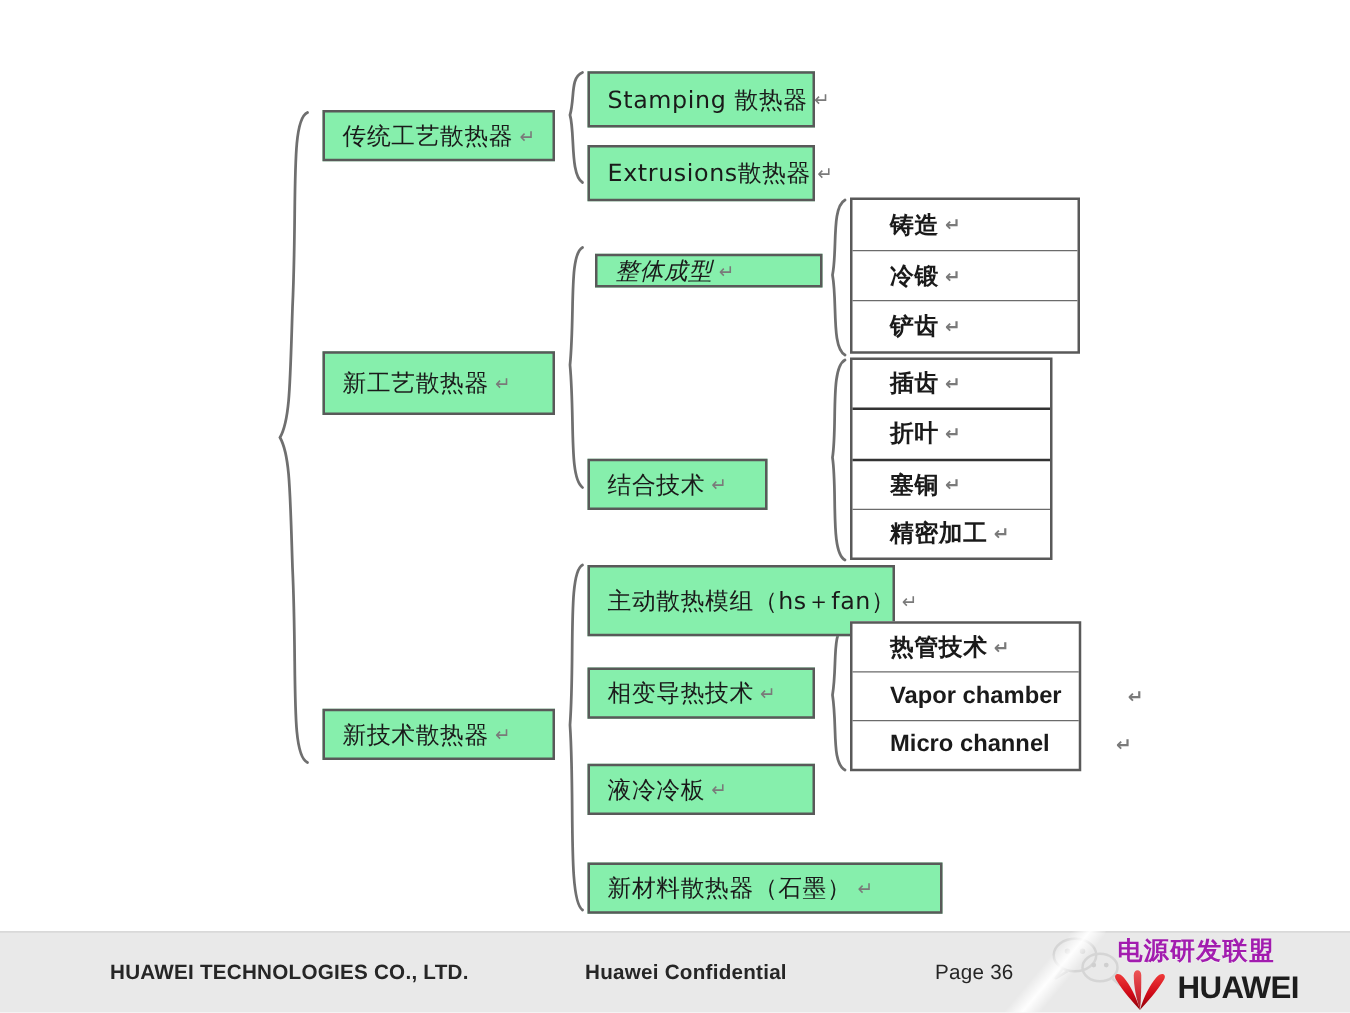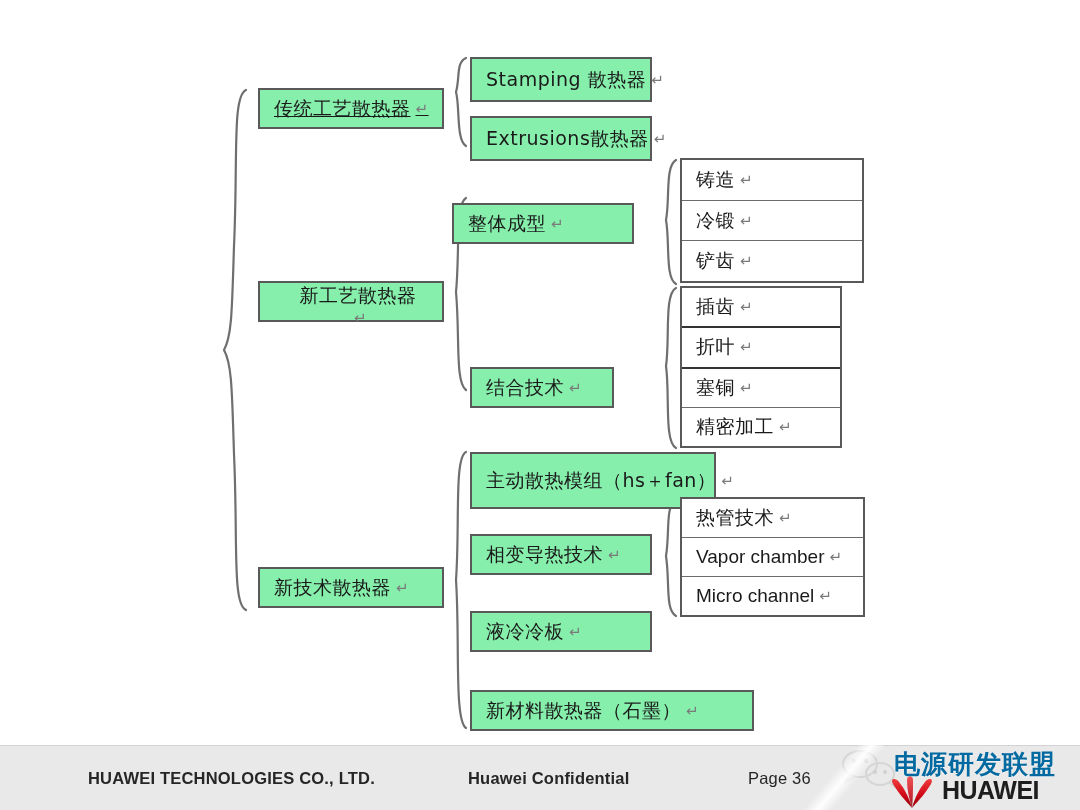--- a/index.html
+++ b/index.html
@@ -39,29 +39,30 @@
     border:2px solid #595959;
     background:#ffffff;
     display:flex;
     flex-direction:column;
   }
   .group > .row{
     box-sizing:border-box;
     flex:1 1 0;
     display:flex;
     align-items:center;
-    padding-left:14px;
+    padding-left:30px;
     font-size:19px;
     color:#1a1a1a;
     letter-spacing:0.5px;
     white-space:nowrap;
     border-bottom:1.5px solid #6b6b6b;
     font-family:"DejaVu Sans","Liberation Sans",sans-serif;
-  }
-  .group > .row.lat{font-family:"Liberation Sans","DejaVu Sans",sans-serif;letter-spacing:0;}
+    font-weight:bold;
+  }
+  .group > .row.lat{font-family:"Liberation Sans","DejaVu Sans",sans-serif;letter-spacing:0;gap:48px;}
   .group > .row.thick{border-bottom:2.5px solid #333;}
   .group > .row:last-child{border-bottom:none;}
 
   .cr{ 
     display:inline-block;
     margin-left:5px;
     font-size:15px;
     color:#7a7a7a;
     font-family:"DejaVu Sans","Liberation Sans",sans-serif;
   }
@@ -79,21 +80,21 @@
     letter-spacing:0.2px;
   }
   #f-company{left:88px;font-weight:bold;}
   #f-conf{left:468px;font-weight:bold;}
   #f-page{left:748px;font-weight:normal;}
   
   #watermark{position:absolute;right:4px;top:745px;width:250px;height:65px;}
   #wm-chat{position:absolute;left:8px;top:4px;width:70px;height:40px;}
   #wm-cn{
     position:absolute;left:68px;top:2px;
-    font-size:26px;font-weight:bold;color:#0369a1;
+    font-size:20px;font-weight:bold;color:#a21caf;
     font-family:Liberation Sans, sans-serif;
     letter-spacing:1px;text-shadow:0 1px 0 #f3f3f3;
     white-space:nowrap;
   }
   #wm-huawei{position:absolute;left:58px;top:30px;width:190px;height:34px;}
   #wm-huawei .hw-text{
     position:absolute;left:58px;top:1px;
     font-size:25px;font-weight:bold;color:#1d1d1d;
     font-family:"Liberation Sans",sans-serif;letter-spacing:-0.5px;
   }
@@ -123,46 +124,46 @@
         <path d="M676,160 C665,166 670,200 666,220 C670,242 665,278 676,284"></path>
 
         <path d="M676,288 C664,294 670,340 666,366 C670,394 664,442 676,448"></path>
 
         <path d="M466,452 C454,458 460,524 456,580 C460,640 454,720 466,728"></path>
 
         <path d="M676,500 C665,506 670,532 666,556 C670,582 665,610 676,616"></path>
       </g>
     </svg>
 
-    <div class="node" style="left:258px;top:88px;width:186px;height:41px;text-decoration:underline;">
+    <div class="node" style="left:258px;top:88px;width:186px;height:41px;">
       <span>传统工艺散热器</span>
         <span class="cr">↵</span>
     </div>
 
-    <div class="node" style="left:258px;top:281px;width:186px;height:41px;flex-direction:column;">
+    <div class="node" style="left:258px;top:281px;width:186px;height:51px;">
       <span>新工艺散热器</span>
         <span class="cr">↵</span>
     </div>
 
     <div class="node" style="left:258px;top:567px;width:186px;height:41px;">
       <span>新技术散热器</span>
         <span class="cr">↵</span>
     </div>
 
     <div class="node" style="left:470px;top:57px;width:182px;height:45px;">
       <span>Stamping  散热器</span>
         <span class="cr">↵</span>
     </div>
 
     <div class="node" style="left:470px;top:116px;width:182px;height:45px;">
       <span>Extrusions散热器</span>
         <span class="cr">↵</span>
     </div>
 
-    <div class="node" style="left:452px;top:203px;width:182px;height:41px;">
+    <div class="node" style="left:476px;top:203px;width:182px;height:27px;font-style:italic;">
       <span>整体成型</span>
         <span class="cr">↵</span>
     </div>
 
     <div class="node" style="left:470px;top:367px;width:144px;height:41px;">
       <span>结合技术</span>
         <span class="cr">↵</span>
     </div>
 
     <div class="node" style="left:470px;top:452px;width:246px;height:57px;">

